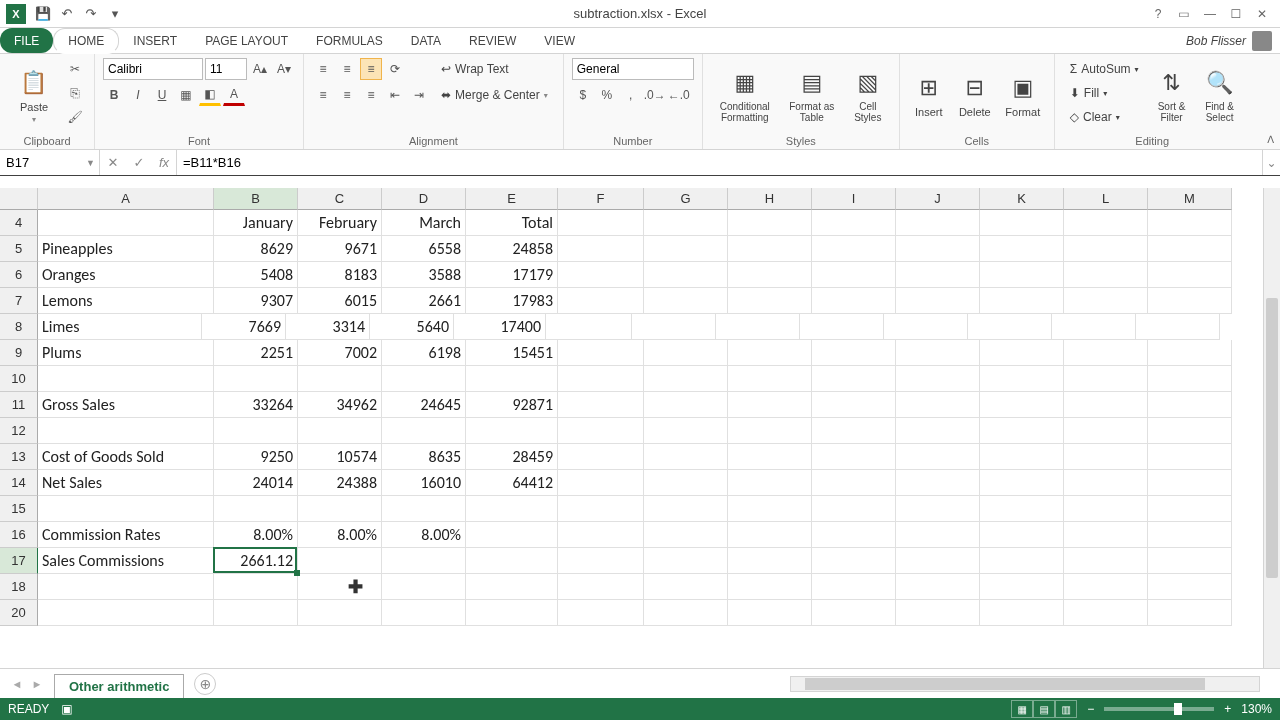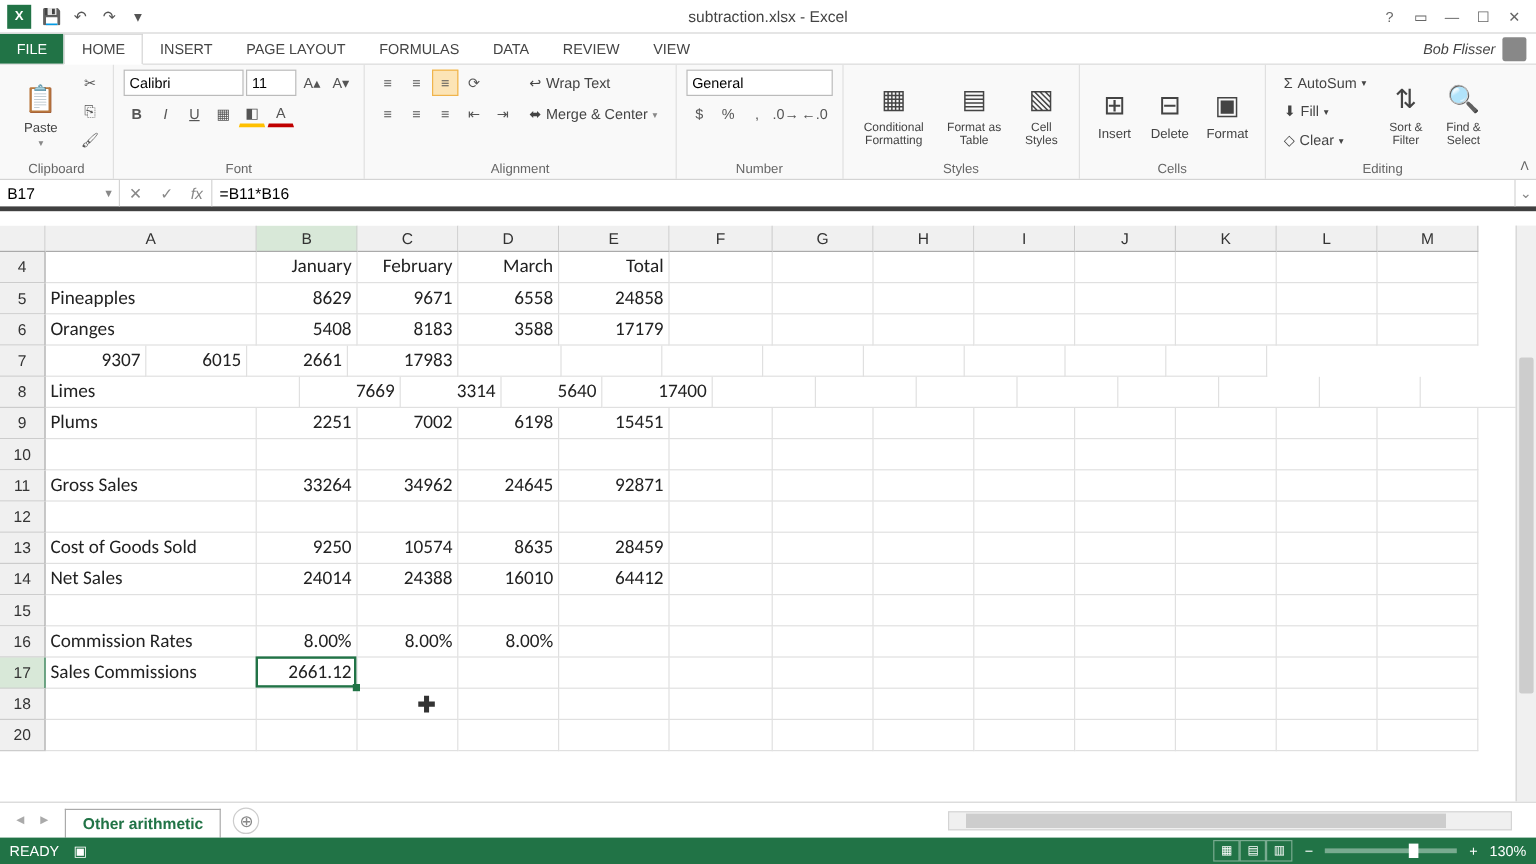--- a/index.html
+++ b/index.html
@@ -9,21 +9,21 @@
 .titlebar { height: 28px; background: #fff; display: flex; align-items: center; position: relative; border-bottom: 1px solid #d4d4d4; }
 .titlebar .excel-icon { width: 20px; height: 20px; background: #217346; margin: 0 6px; display: flex; align-items: center; justify-content: center; color: #fff; font-weight: bold; font-size: 11px; }
 .titlebar .qat { display: flex; gap: 2px; align-items: center; }
 .titlebar .qat .qat-btn { width: 22px; height: 22px; display: flex; align-items: center; justify-content: center; color: #555; font-size: 13px; }
 .titlebar .title { position: absolute; left: 50%; transform: translateX(-50%); color: #444; font-size: 13px; }
 .titlebar .win-controls { margin-left: auto; display: flex; gap: 2px; padding-right: 6px; }
 .titlebar .win-controls .wc { width: 24px; height: 20px; display: flex; align-items: center; justify-content: center; color: #666; font-size: 12px; }
 
 
 .ribbon-tabs { height: 26px; display: flex; align-items: stretch; border-bottom: 1px solid #d4d4d4; background: #fff; }
-.ribbon-tabs .tab { padding: 0 14px; display: flex; align-items: center; font-size: 12px; color: #444; text-transform: uppercase; cursor: pointer; }
+.ribbon-tabs .tab { padding: 0 14px; display: flex; align-items: center; font-size: 12px; color: #444; text-transform: uppercase; cursor: pointer; border-radius: 12px; }
 .ribbon-tabs .tab.file { background: #217346; color: #fff; }
 .ribbon-tabs .tab.active { border: 1px solid #d4d4d4; border-bottom: 1px solid #fff; background: #fff; margin-bottom: -1px; }
 .ribbon-tabs .user { margin-left: auto; display: flex; align-items: center; gap: 6px; padding-right: 8px; color: #444; font-size: 12px; font-style: italic; }
 .ribbon-tabs .user .avatar { width: 20px; height: 20px; background: #888; border-radius: 2px; }
 
 
 .ribbon { height: 96px; background: #f9f9f9; border-bottom: 1px solid #d4d4d4; display: flex; position: relative; }
 .group { border-right: 1px solid #e0e0e0; padding: 4px 8px 2px; display: flex; flex-direction: column; justify-content: space-between; }
 .group-label { text-align: center; font-size: 11px; color: #666; padding-top: 2px; }
 .group-content { display: flex; align-items: flex-start; gap: 4px; flex: 1; }
@@ -32,21 +32,21 @@
 .mini-row { display: flex; gap: 2px; }
 .mini-btn { width: 22px; height: 22px; display: flex; align-items: center; justify-content: center; color: #555; font-size: 12px; border: 1px solid transparent; }
 .mini-btn.sel { background: #fce4b6; border: 1px solid #f0b44c; }
 .font-combo { width: 100px; height: 22px; border: 1px solid #bbb; background: #fff; padding: 0 4px; display: flex; align-items: center; font-size: 12px; }
 .size-combo { width: 42px; height: 22px; border: 1px solid #bbb; background: #fff; padding: 0 4px; display: flex; align-items: center; font-size: 12px; }
 .num-combo { width: 122px; height: 22px; border: 1px solid #bbb; background: #fff; padding: 0 4px; display: flex; align-items: center; font-size: 12px; }
 .wide-btn { height: 22px; border: 1px solid transparent; padding: 0 6px; display: flex; align-items: center; gap: 4px; font-size: 12px; color: #444; }
 .collapse-caret { position: absolute; right: 6px; bottom: 4px; color: #666; font-size: 10px; }
 
 
-.fbar-row { height: 26px; border-bottom: 4px solid #404040; display: flex; align-items: stretch; }
+.fbar-row { height: 26px; border-bottom: 1px solid #404040; display: flex; align-items: stretch; }
 .name-box { width: 100px; border-right: 1px solid #d4d4d4; display: flex; align-items: center; padding: 0 6px; font-size: 13px; position: relative; }
 .name-box .caret { position: absolute; right: 4px; color: #888; font-size: 9px; }
 .fbar-btns { display: flex; align-items: center; border-right: 1px solid #d4d4d4; }
 .fbar-btns .fb { width: 26px; display: flex; align-items: center; justify-content: center; color: #888; font-size: 13px; }
 .fx-label { width: 24px; display: flex; align-items: center; justify-content: center; font-style: italic; color: #888; font-size: 13px; }
 .formula-input { flex: 1; display: flex; align-items: center; padding: 0 6px; font-size: 13px; }
 .fbar-expand { width: 18px; display: flex; align-items: center; justify-content: center; color: #888; border-left: 1px solid #d4d4d4; }
 
 
 .grid-wrap { position: absolute; top: 188px; left: 0; right: 0; bottom: 52px; overflow: hidden; }
@@ -353,36 +353,37 @@
         <div class="cell" style="width:84px"></div>
         <div class="cell" style="width:84px"></div>
         <div class="cell" style="width:84px"></div>
         <div class="cell" style="width:84px"></div>
         <div class="cell" style="width:84px"></div>
         <div class="cell" style="width:84px"></div>
         <div class="cell" style="width:84px"></div>
       </div>
       <div class="row">
         <div class="row-h">7</div>
+        <div class="cell" style="width:176px">Lemons</div>
         <div class="cell r" style="width:84px">9307</div>
         <div class="cell r" style="width:84px">6015</div>
         <div class="cell r" style="width:84px">2661</div>
         <div class="cell r" style="width:92px">17983</div>
         <div class="cell" style="width:86px"></div>
         <div class="cell" style="width:84px"></div>
         <div class="cell" style="width:84px"></div>
         <div class="cell" style="width:84px"></div>
         <div class="cell" style="width:84px"></div>
         <div class="cell" style="width:84px"></div>
         <div class="cell" style="width:84px"></div>
         <div class="cell" style="width:84px"></div>
       </div>
       <div class="row">
         <div class="row-h">8</div>
-        <div class="cell" style="width:212px">Limes</div>
+        <div class="cell" style="width:164px">Limes</div>
         <div class="cell r" style="width:84px">7669</div>
         <div class="cell r" style="width:84px">3314</div>
         <div class="cell r" style="width:84px">5640</div>
         <div class="cell r" style="width:92px">17400</div>
         <div class="cell" style="width:86px"></div>
         <div class="cell" style="width:84px"></div>
         <div class="cell" style="width:84px"></div>
         <div class="cell" style="width:84px"></div>
         <div class="cell" style="width:84px"></div>
         <div class="cell" style="width:84px"></div>

